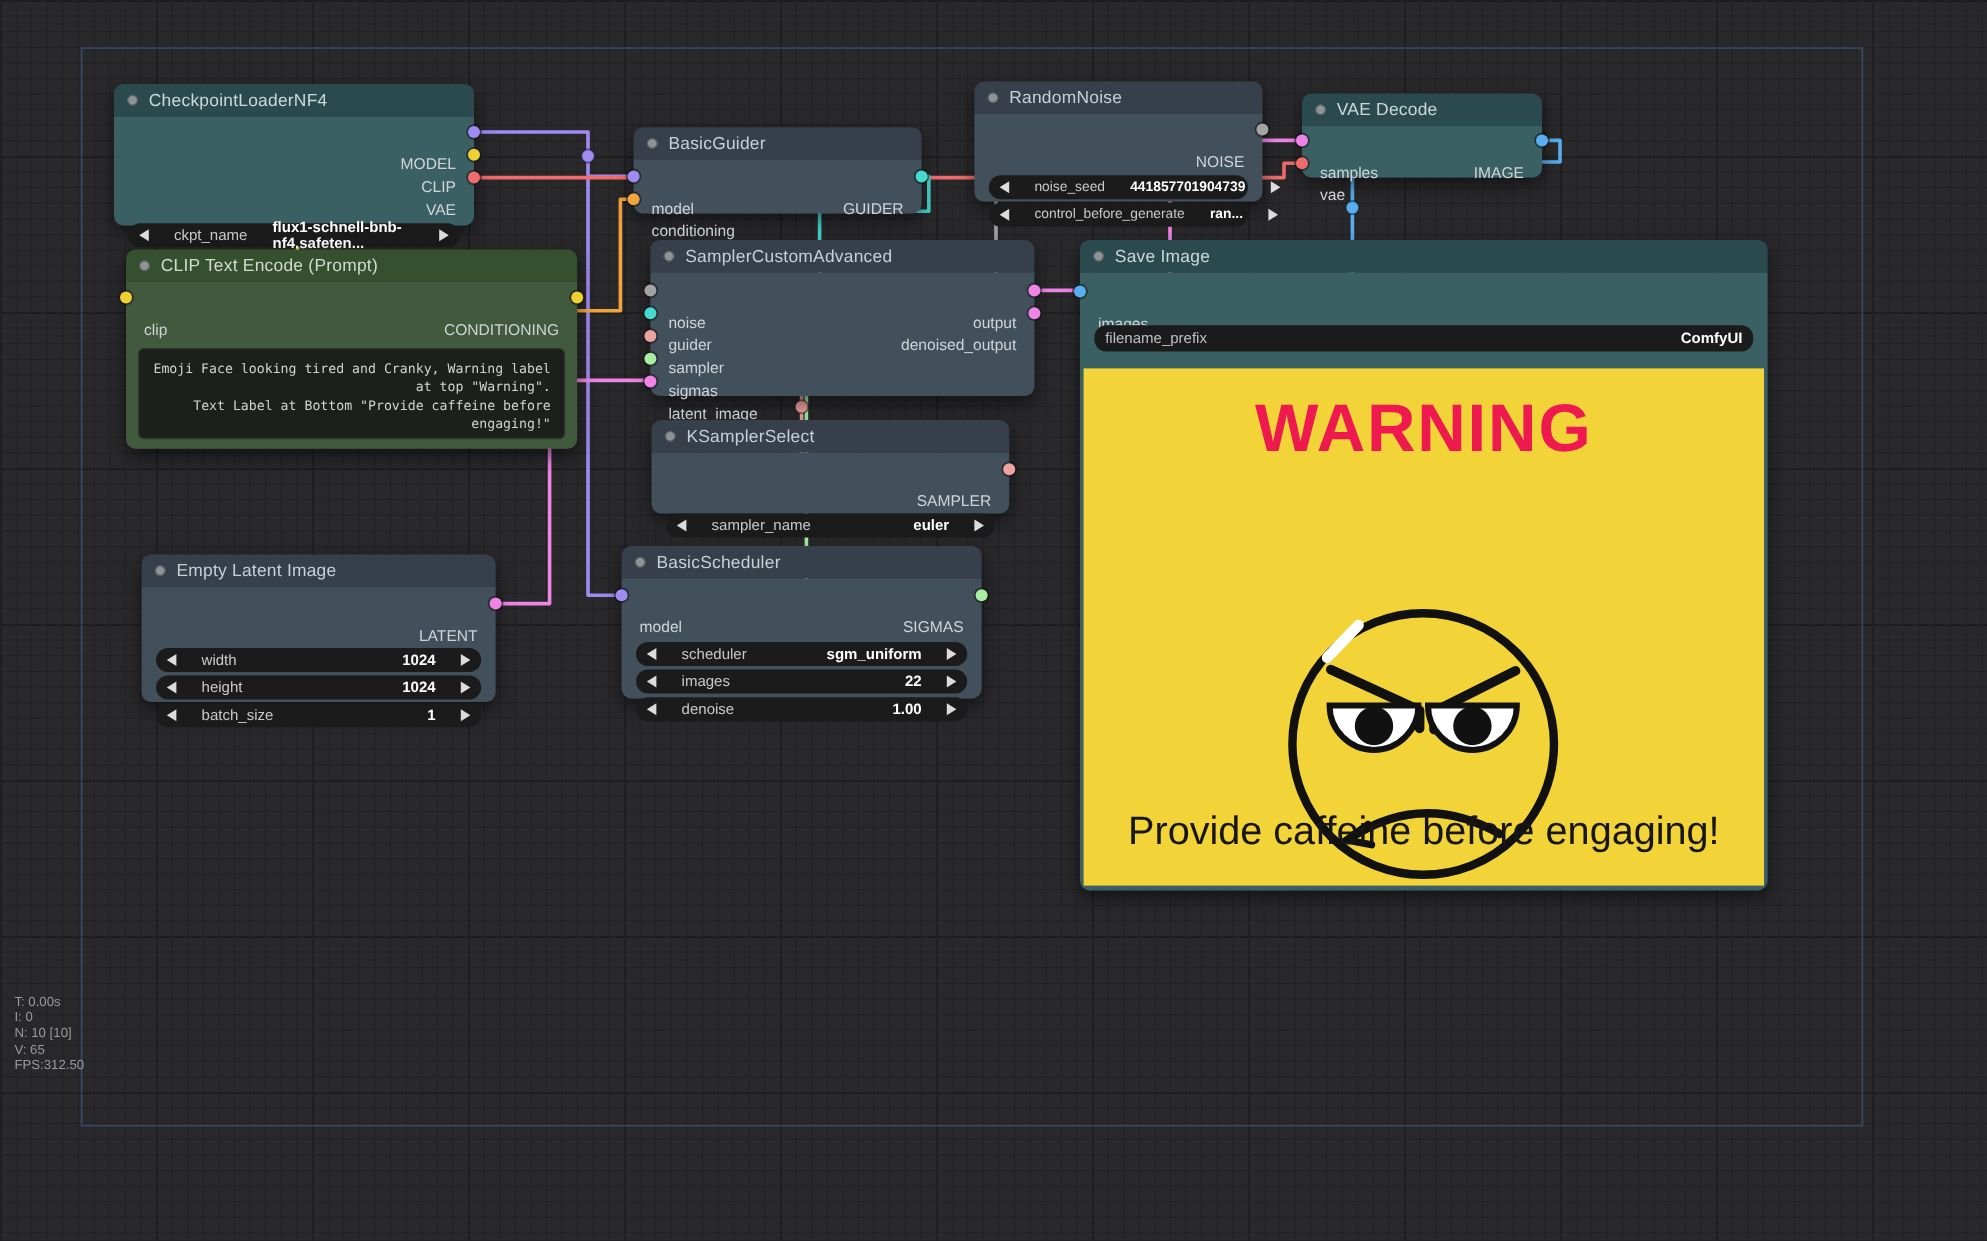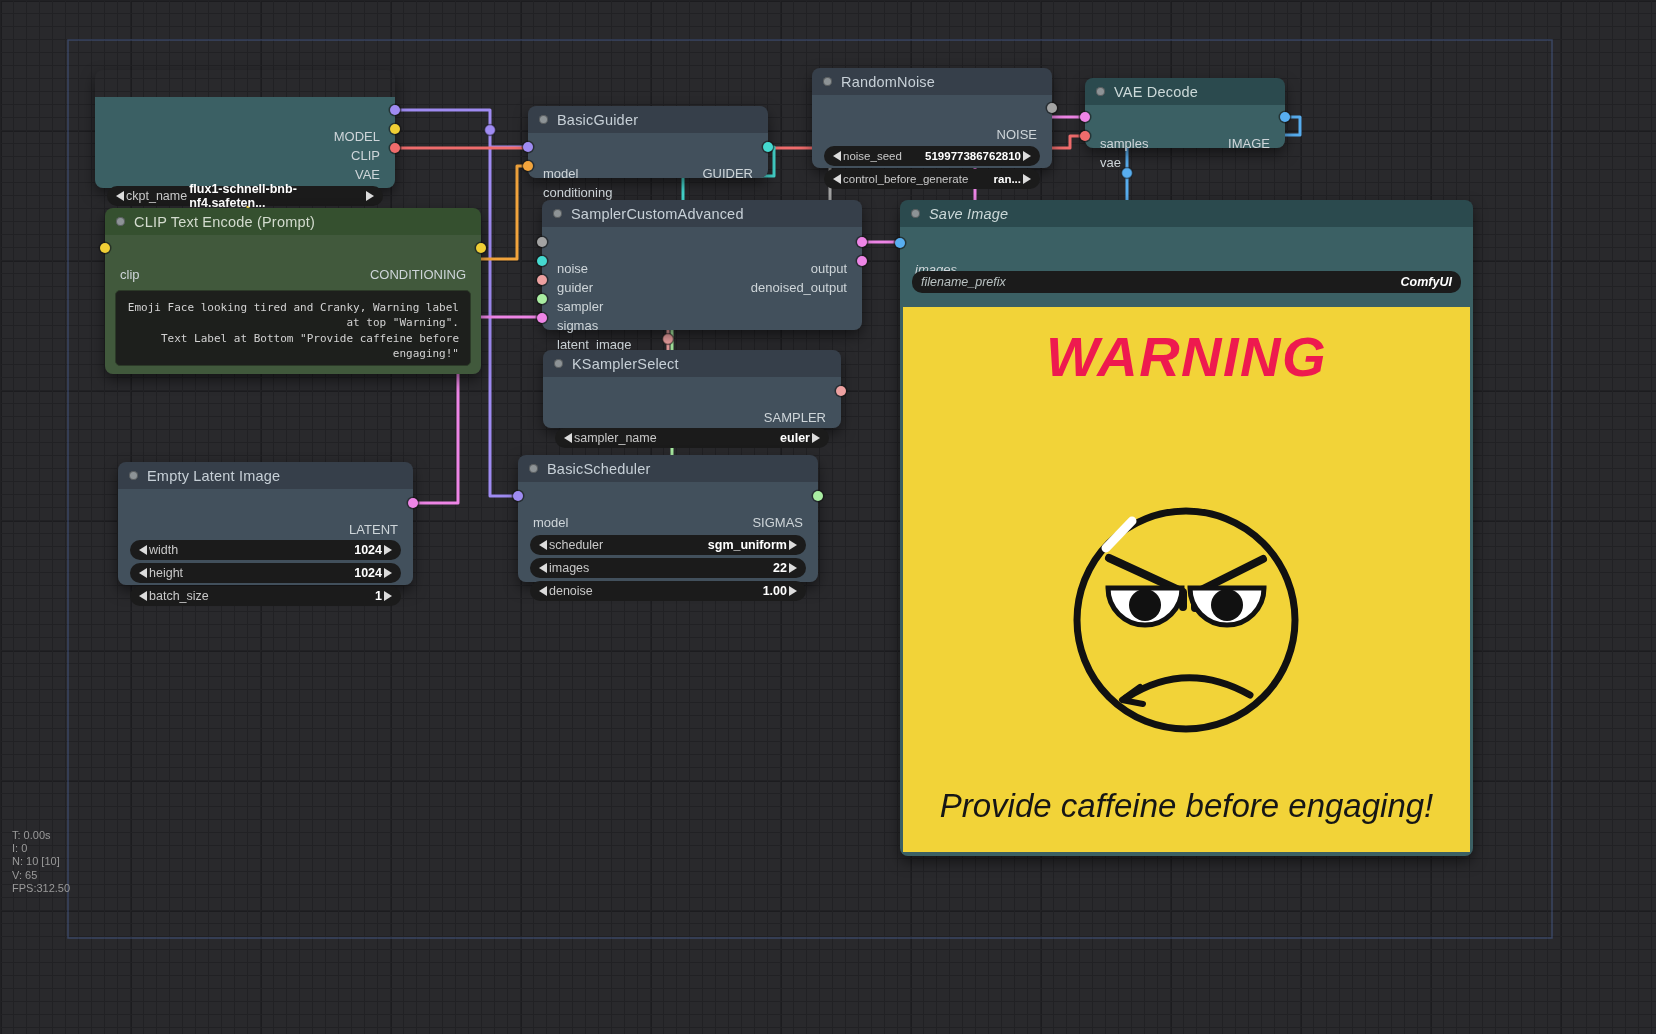--- a/index.html
+++ b/index.html
@@ -23,21 +23,21 @@
   .teal .nbody{background:#3b6064;}
   .green .hdr{background:#35502f;color:#d3dbce;}
   .green .nbody{background:#41593c;}
   .gray .hdr{background:#363f4a;color:#c7d0d7;}
   .gray .nbody{background:#42505c;}
   .port{position:absolute;font-size:13px;line-height:16px;color:#ced5d9;white-space:nowrap;}
   .port.in{left:15px;} .port.out{right:15px;}
   .pdot{position:absolute;width:10px;height:10px;border-radius:50%;box-shadow:0 0 0 1.5px rgba(18,18,18,.55);z-index:3;}
   .pdot.in{left:-5px;} .pdot.out{right:-5px;}
   .widget{position:absolute;left:12px;right:12px;height:20px;background:#1b1b1b;border-radius:10px;
-    display:flex;align-items:center;padding:0 9px;font-size:12.5px;color:#c9c9c9;gap:2px;box-sizing:border-box;}
+    display:flex;align-items:center;padding:0 9px;font-size:12.5px;color:#c9c9c9;gap:21px;box-sizing:border-box;}
   .wval{margin-left:auto;color:#fff;font-weight:bold;}
   .arr-l{width:0;height:0;border-top:5px solid transparent;border-bottom:5px solid transparent;border-right:8px solid #dcdcdc;flex:0 0 auto;}
   .arr-r{width:0;height:0;border-top:5px solid transparent;border-bottom:5px solid transparent;border-left:8px solid #dcdcdc;flex:0 0 auto;}
   .prompt{position:absolute;left:10px;right:10px;top:55px;bottom:8px;background:#1d1f1c;border-radius:5px;
     padding:9px 11px;font-family:"DejaVu Sans Mono",monospace;font-size:11px;line-height:1.4;color:#d2d2d2;
     white-space:pre-wrap;box-sizing:border-box;border:1px solid #2c3a28;}
   .preview{position:absolute;left:3px;right:3px;top:80px;bottom:4px;background:#f2d338;overflow:hidden;}
   .warn-title{position:absolute;top:17px;width:100%;text-align:center;font-size:56px;font-weight:800;
     color:#ee1a4f;letter-spacing:1.5px;}
   .caption{position:absolute;bottom:27px;width:100%;text-align:center;font-size:33px;font-weight:500;color:#161616;}
@@ -67,20 +67,24 @@
     <g stroke="rgba(18,18,18,.5)" stroke-width="1.5">
       <circle cx="490" cy="130" r="5.5" fill="#9f8bf2"></circle>
       <circle cx="248" cy="199" r="5.5" fill="#f0cf35"></circle>
       <circle cx="668" cy="339" r="5.5" fill="#eda1a1"></circle>
       <circle cx="975" cy="180" r="5.5" fill="#ee85e6"></circle>
       <circle cx="1127" cy="173" r="5.5" fill="#58aef0"></circle>
     </g>
   </svg>
 
   <div class="node teal" style="left:95px;top:70px;width:300px;height:118px;">
+    <div class="hdr">
+        <span class="hdr-dot"></span>
+      <span>CheckpointLoaderNF4</span>
+      </div>
     <div class="nbody">
       <div class="port out" style="top:32px">MODEL</div>
       <div class="port out" style="top:51px">CLIP</div>
       <div class="port out" style="top:70px">VAE</div>
       <div class="widget" style="top:89px">
         <span class="arr-l"></span>
         <span>ckpt_name</span>
         <span class="wval">flux1-schnell-bnb-nf4.safeten...</span>
         <span class="arr-r"></span>
       </div>
@@ -223,21 +227,21 @@
   <div class="node gray" style="left:812px;top:68px;width:240px;height:100px;">
     <div class="hdr">
         <span class="hdr-dot"></span>
       <span>RandomNoise</span>
       </div>
     <div class="nbody">
       <div class="port out" style="top:32px">NOISE</div>
       <div class="widget" style="top:51px;font-size:11.5px">
         <span class="arr-l"></span>
         <span>noise_seed</span>
-        <span class="wval">519977386762810</span>
+        <span class="wval">441857701904739</span>
         <span class="arr-r"></span>
       </div>
       <div class="widget" style="top:74px;font-size:11.5px">
         <span class="arr-l"></span>
         <span>control_before_generate</span>
         <span class="wval">ran...</span>
         <span class="arr-r"></span>
       </div>
     </div>
     <span class="pdot out" style="top:35px;background:#a3a3a3"></span>
@@ -251,21 +255,21 @@
     <div class="nbody">
       <div class="port in" style="top:31px">samples</div>
       <div class="port in" style="top:50px">vae</div>
       <div class="port out" style="top:31px">IMAGE</div>
     </div>
     <span class="pdot in" style="top:34px;background:#ee85e6"></span>
     <span class="pdot in" style="top:53px;background:#ef6c6c"></span>
     <span class="pdot out" style="top:34px;background:#58aef0"></span>
   </div>
 
-  <div class="node teal" style="left:900px;top:200px;width:573px;height:656px;font-style:italic;">
+  <div class="node teal" style="left:900px;top:200px;width:573px;height:542px;">
     <div class="hdr">
         <span class="hdr-dot"></span>
       <span>Save Image</span>
       </div>
     <div class="nbody">
       <div class="port in" style="top:35px">images</div>
       <div class="widget" style="top:44px;height:22px">
         <span style="color:#b9c2c2">filename_prefix</span>
         <span class="wval">ComfyUI</span>
       </div>

